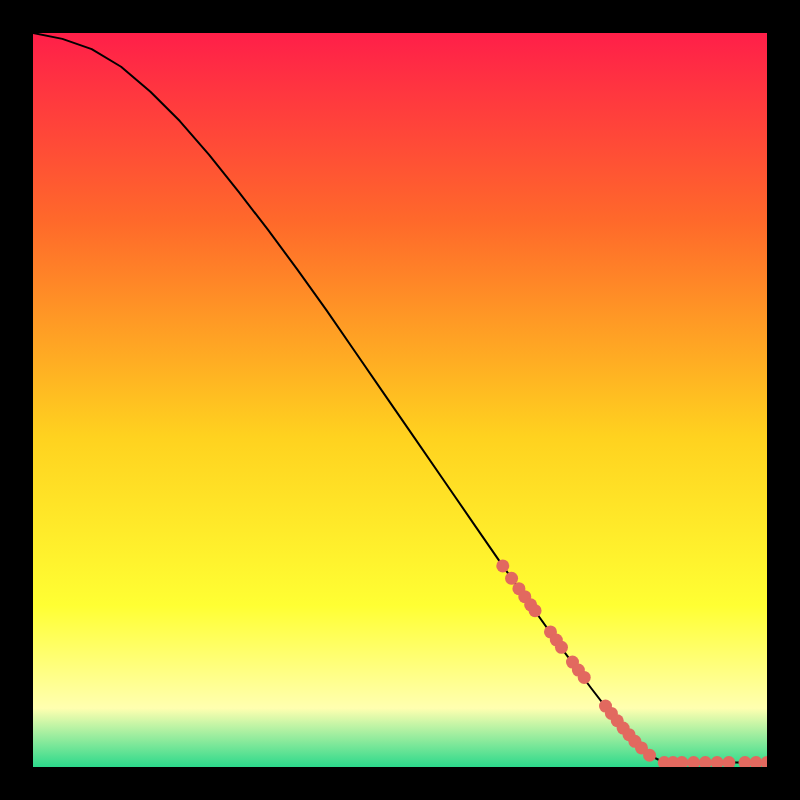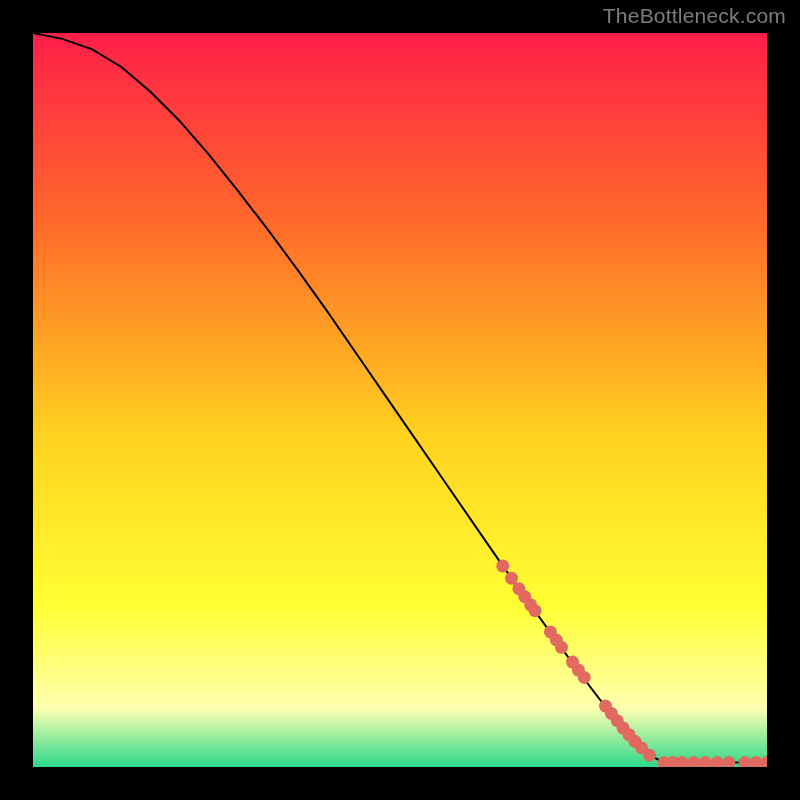--- a/index.html
+++ b/index.html
@@ -39,21 +39,20 @@
     display: block;
     width: 734px;
     height: 734px;
   }
 </style>
 </head>
 <body>
 
 <div class="frame">
 
-  <div class="watermark">TheBottleneck.com</div>
 
   <div class="plot">
     <svg viewBox="0 0 734 734">
       <defs>
         <linearGradient id="bg-grad" x1="0" y1="0" x2="0" y2="1">
           <stop id="g0" offset="0%" stop-color="#ff1f49"></stop>
           <stop id="g1" offset="26%" stop-color="#ff6a2a"></stop>
           <stop id="g2" offset="55%" stop-color="#ffd21f"></stop>
           <stop id="g3" offset="78%" stop-color="#ffff33"></stop>
           <stop id="g4" offset="92%" stop-color="#ffffb0"></stop>

